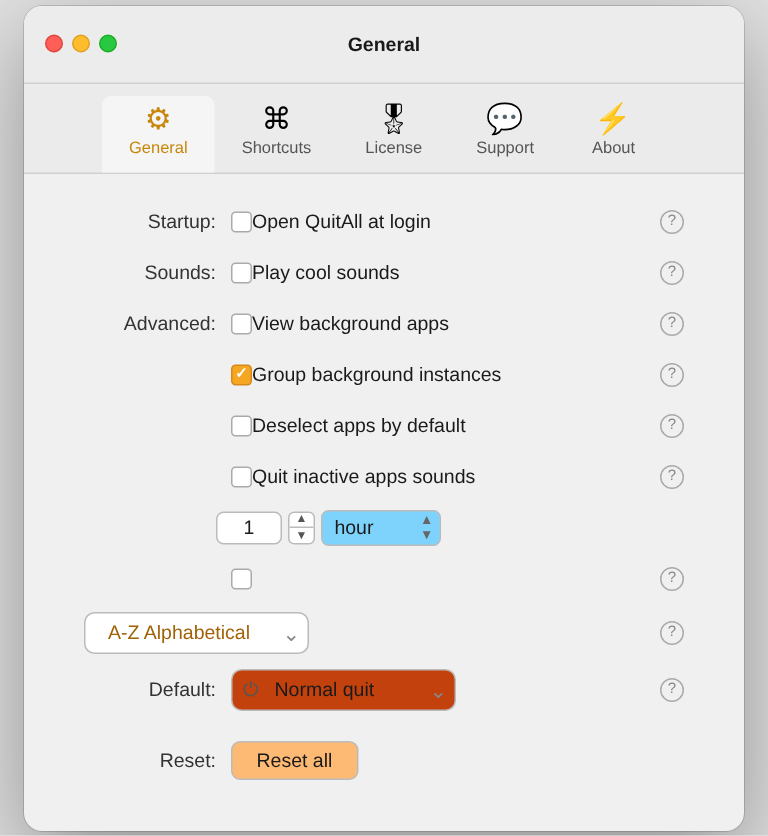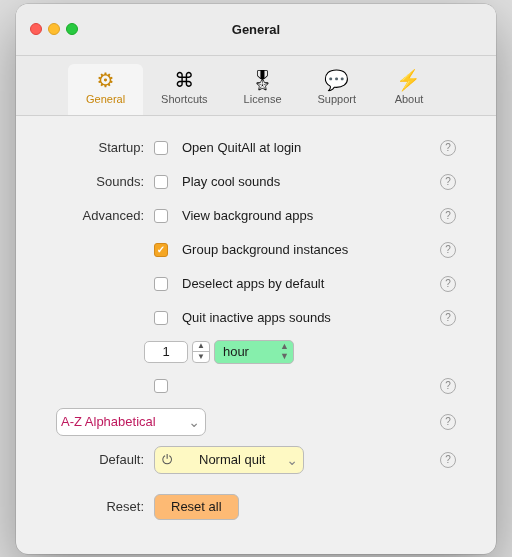--- a/index.html
+++ b/index.html
@@ -97,21 +97,21 @@
       color: #333;
       text-align: right;
       min-width: 88px;
       margin-right: 10px;
       font-weight: 500;
     }
     .row-content {
       display: flex;
       align-items: center;
       flex: 1;
-      gap: 14px;
+      gap: 0;
     }
     .checkbox {
       width: 14px;
       height: 14px;
       border: 1.5px solid #aaa;
       border-radius: 3px;
       background: white;
       display: flex;
       align-items: center;
       justify-content: center;
@@ -190,21 +190,21 @@
     }
     .dropdown-wrapper {
       position: relative;
       display: inline-flex;
       align-items: center;
     }
     .dropdown-wrapper select {
       height: 24px;
       border: 1px solid #bbb;
       border-radius: 5px;
-      background: #86efac;
+      background: #7dd3fc;
       padding: 0 24px 0 8px;
       font-size: 13px;
       color: #1a1a1a;
       appearance: none;
       cursor: pointer;
       outline: none;
     }
     .dropdown-arrow {
       position: absolute;
       right: 5px;
@@ -219,23 +219,23 @@
     .sort-dropdown-wrapper {
       position: relative;
       display: inline-flex;
       align-items: center;
     }
     .sort-dropdown-wrapper select {
       height: 28px;
       border: 1px solid #bbb;
       border-radius: 7px;
       background: white;
-      padding: 0 26px 0 4px;
-      font-size: 13px;
-      color: #be185d;
+      padding: 0 26px 0 15px;
+      font-size: 13px;
+      color: #a16207;
       appearance: none;
       cursor: pointer;
       outline: none;
       min-width: 150px;
     }
     .sort-dropdown-arrow {
       position: absolute;
       right: 6px;
       pointer-events: none;
       font-size: 14px;
@@ -243,22 +243,22 @@
     }
     .default-dropdown-wrapper {
       position: relative;
       display: inline-flex;
       align-items: center;
     }
     .default-dropdown-wrapper select {
       height: 28px;
       border: 1px solid #bbb;
       border-radius: 7px;
-      background: #fef9c3;
-      padding: 0 26px 0 44px;
+      background: #c2410c;
+      padding: 0 26px 0 28px;
       font-size: 13px;
       color: #1a1a1a;
       appearance: none;
       cursor: pointer;
       outline: none;
       min-width: 150px;
     }
     .default-dropdown-icon {
       position: absolute;
       left: 8px;

